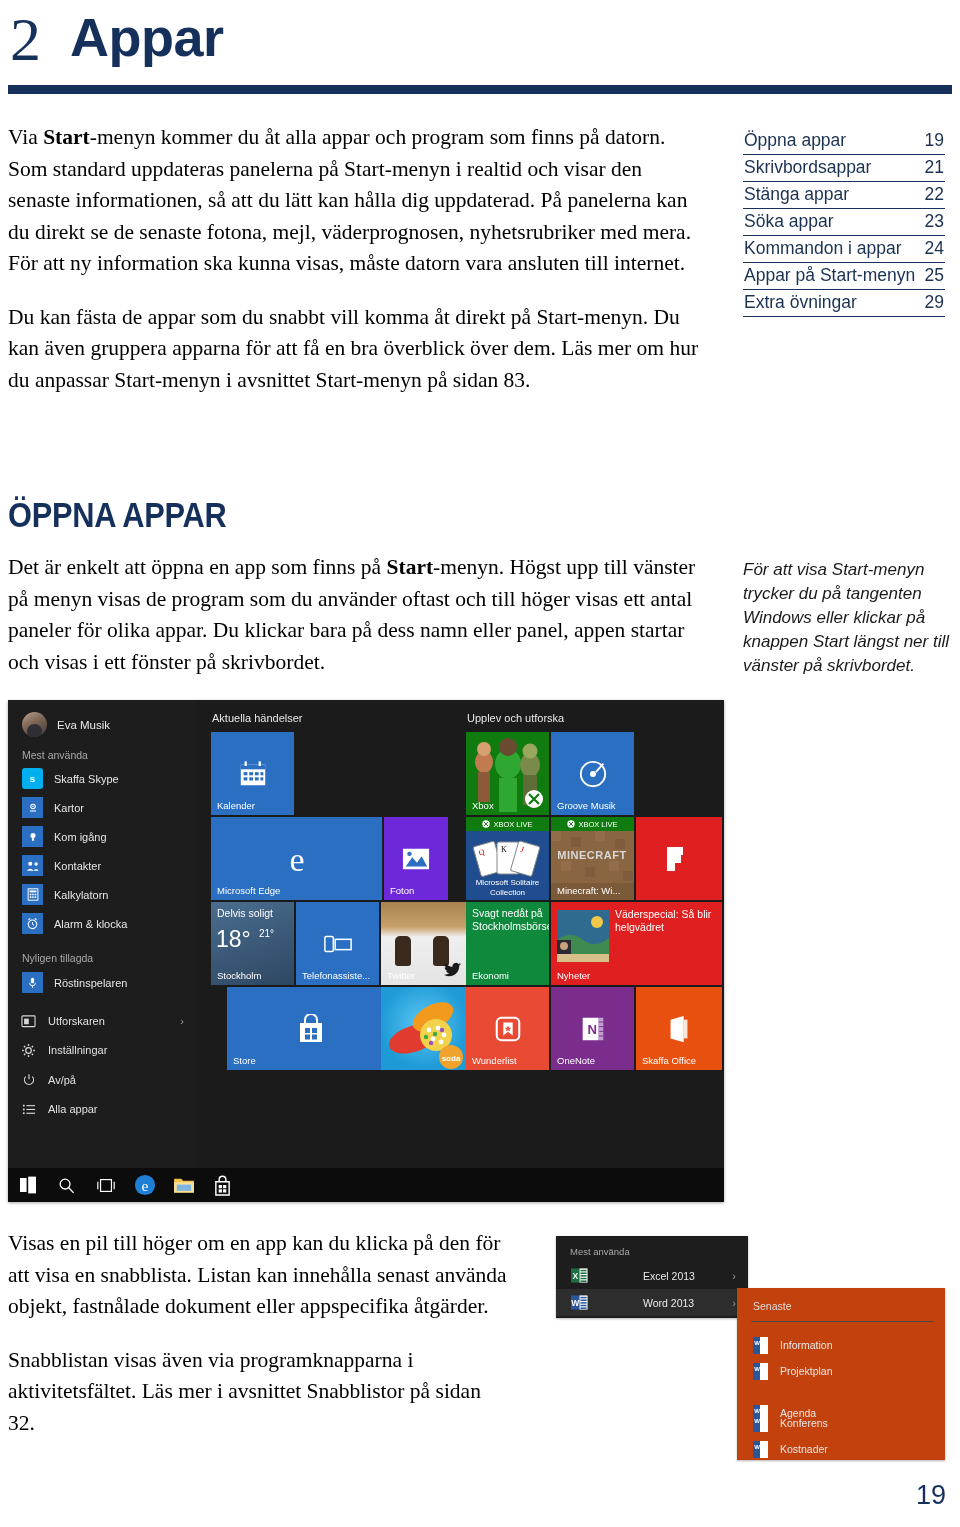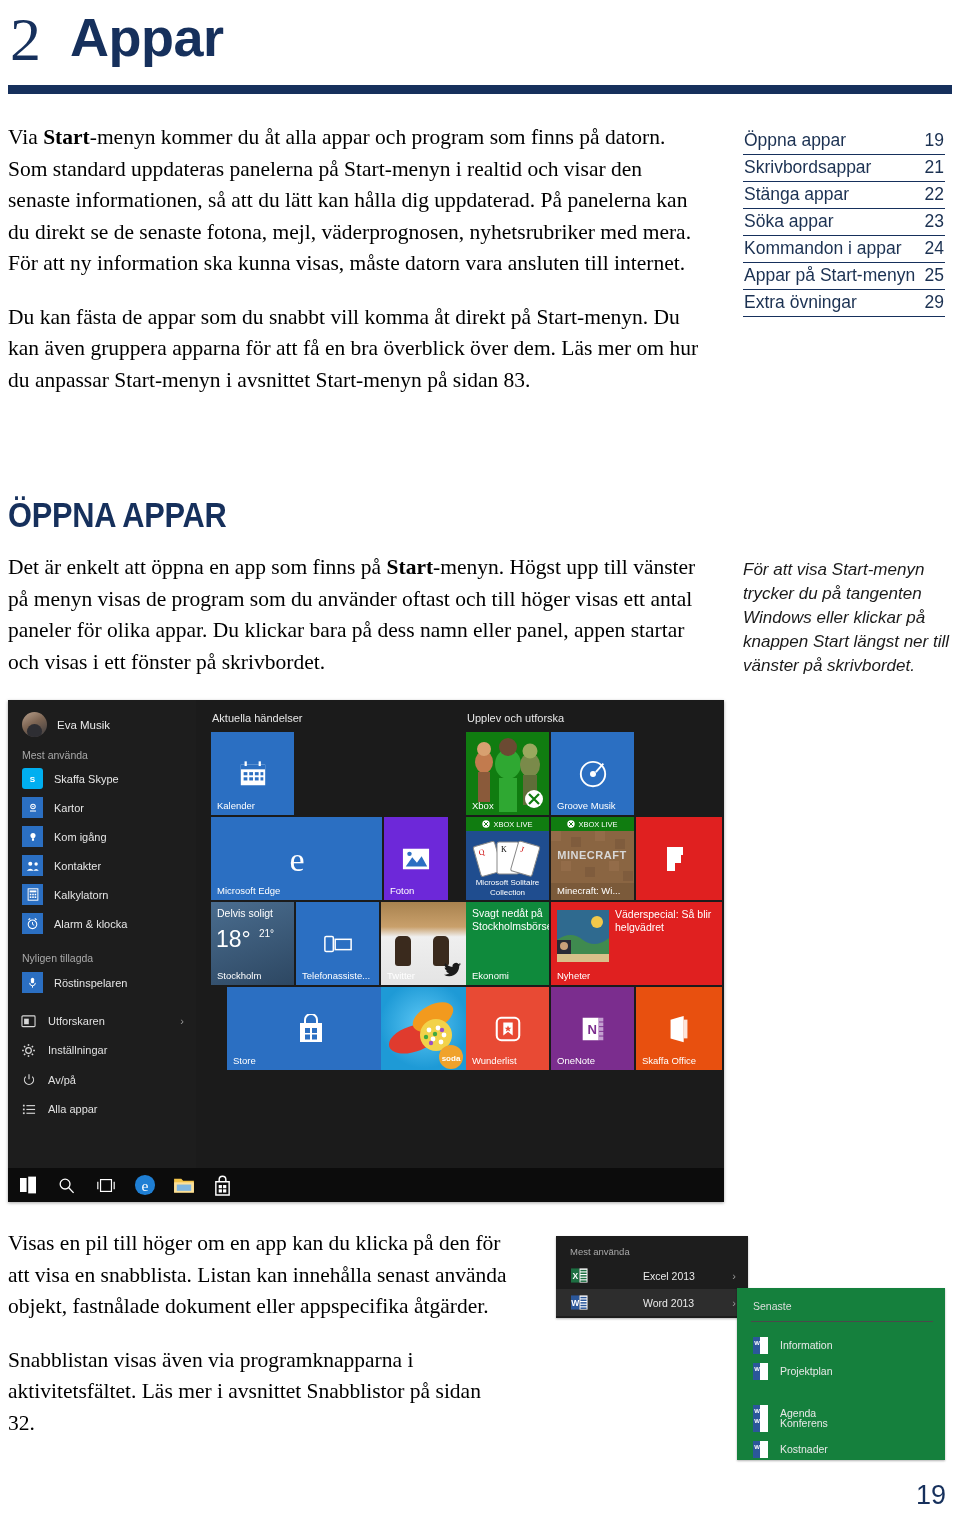--- a/index.html
+++ b/index.html
@@ -143,21 +143,21 @@
     position: absolute; left: 0; width: 192px; height: 27px;
     display: flex; align-items: center; padding-left: 14px; gap: 11px;
   }
   .jl-row.sel { background: #2d2d2d; }
   .jl-ico { width: 19px; height: 19px; flex: none; display:flex; align-items:center; justify-content:center; }
   .jl-name { color: #eaeaea; font-size: 10.5px; padding-left: 43px; }
   .jl-chev { position: absolute; right: 12px; color: #9a9a9a; font-size: 11px; }
 
   .jl-recent {
     position: absolute; left: 737px; top: 1288px; width: 208px; height: 172px;
-    background: #15803d; font-family: "Liberation Sans", sans-serif;
+    background: #c2410c; font-family: "Liberation Sans", sans-serif;
     box-shadow: 0 1px 2px rgba(0,0,0,0.3);
   }
   .jl-recent .hdr { color: #ddd; font-size: 10.5px; position: absolute; left: 16px; top: 12px; }
   .jl-recent .sep { position: absolute; left: 14px; top: 33px; width: 182px; height: 1px; background: #4a4a4a; }
   .jl-recent .rrow { position: absolute; left: 16px; display: flex; align-items: center; gap: 12px; height: 26px; }
   .jl-recent .rname { color: #e8e8e8; font-size: 10.5px; }
 
   .docicon { width: 15px; height: 17px; background: #fff; position: relative; flex: none; }
   .docicon::before {
     content:""; position:absolute; left:0; top:0; width:7px; height:17px; background:#2b579a;

